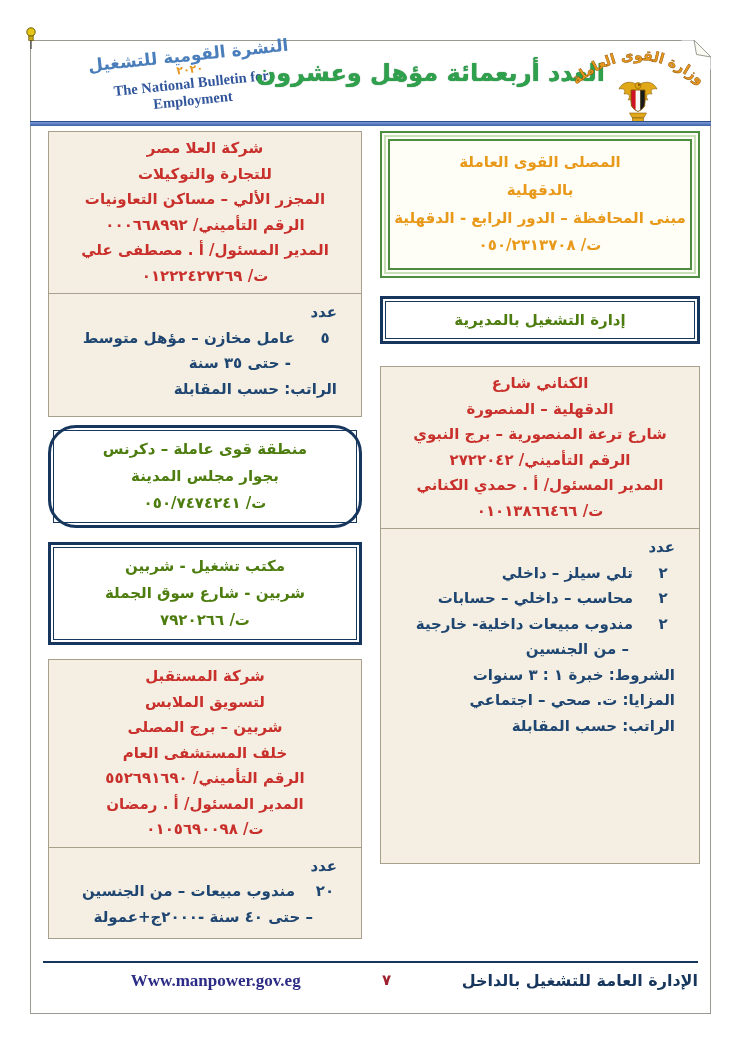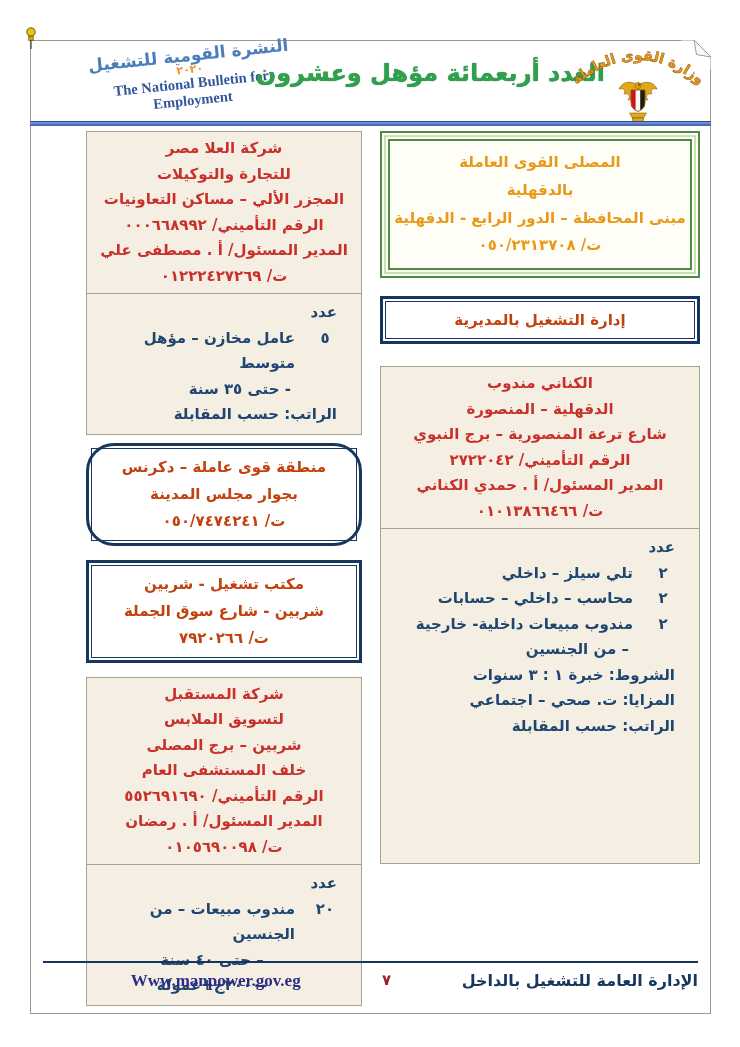--- a/index.html
+++ b/index.html
@@ -26,39 +26,39 @@
   .ministry { position:absolute; right:6px; top:0; width:132px; text-align:center; }
   .ministry .eagle { margin-top:-12px; }
 
   .header-rule { position:absolute; top:80px; left:-1px; right:-1px; height:5px;
                  background:linear-gradient(#7d9bd8,#3a5fa8); border-top:1px solid #2c4c8c; }
 
   
   .main { position:absolute; top:88px; left:0; right:0; direction:rtl;
           display:flex; gap:18px; padding:2px 10px 0 30px; }
   .col-right { width:320px; flex:none; }
-  .col-left  { width:276px; flex:none; }
+  .col-left  { width:314px; flex:none; }
 
   .panel { background:#f4efe2; border:1px solid #a7a08c; }
   .stack { margin-top:-1px; }
 
   .company { color:#c9302c; font-weight:bold; font-size:15px; line-height:1.7;
              text-align:center; padding:4px 2px; }
   .jobs { color:#1f4571; font-weight:bold; font-size:15px; line-height:1.7;
           text-align:right; padding:6px 24px; }
   .jobs-kenany   { min-height:336px; }
   .jobs-alaa     { min-height:124px; }
   .jobs-mostakbal{ min-height:92px; }
   .job-row { display:flex; gap:18px; }
   .job-count { min-width:24px; text-align:center; flex:none; }
   .note.indent  { padding-right:46px; }
-  .note.indent2 { padding-right:24px;text-align:center; }
+  .note.indent2 { padding-right:24px; }
 
   .navy-box { border:3px solid #17365d; background:#fff; padding:2px; }
-  .navy-in  { border:1px solid #17365d; text-align:center; color:#c2410c;
+  .navy-in  { border:1px solid #17365d; text-align:center; color:#4d7c0f;
               font-weight:bold; font-size:15px; line-height:1.8; padding:5px 4px; }
   .box-edara { margin-top:18px; }
   .box-edara .navy-in { line-height:1.75; }
   .gap8  { margin-top:8px;border-radius:28px; }
   .gap14 { margin-top:14px; }
   .gap22 { margin-top:22px; }
 
   .green-box { border:2px solid #4e8c3f; background:#fffef6; padding:2px; }
   .green-mid { border:2px solid #c9dfb8; padding:2px; }
   .green-in  { border:2px solid #4e8c3f; text-align:center; color:#e8991a;
@@ -148,21 +148,21 @@
           <div>ت/ ٠٥٠/٢٣١٣٧٠٨</div>
         </div>
           </div>
       </div>
 
       <div class="navy-box box-edara">
         <div class="navy-in">إدارة التشغيل بالمديرية</div>
       </div>
 
       <div class="panel company gap22">
-        <div>الكناني مندوب</div>
+        <div>الكناني شارع</div>
         <div>الدقهلية – المنصورة</div>
         <div>شارع ترعة المنصورية – برج النبوي</div>
         <div>الرقم التأميني/ ٢٧٢٢٠٤٢</div>
         <div>المدير المسئول/ أ . حمدي الكناني</div>
         <div>ت/ ٠١٠١٣٨٦٦٤٦٦</div>
       </div>
 
       <div class="panel jobs jobs-kenany stack">
         <div>عدد</div>
         <div class="job-row">

